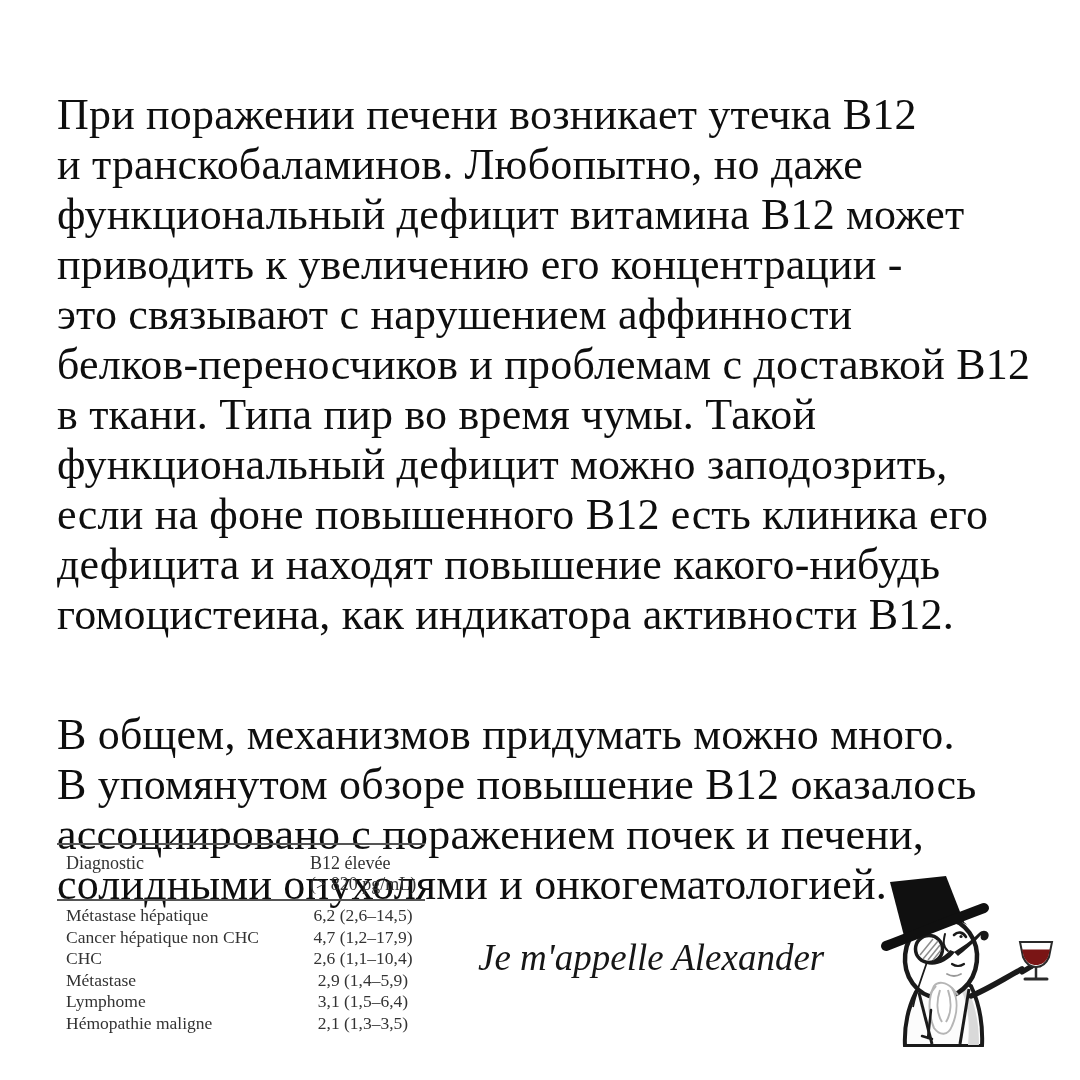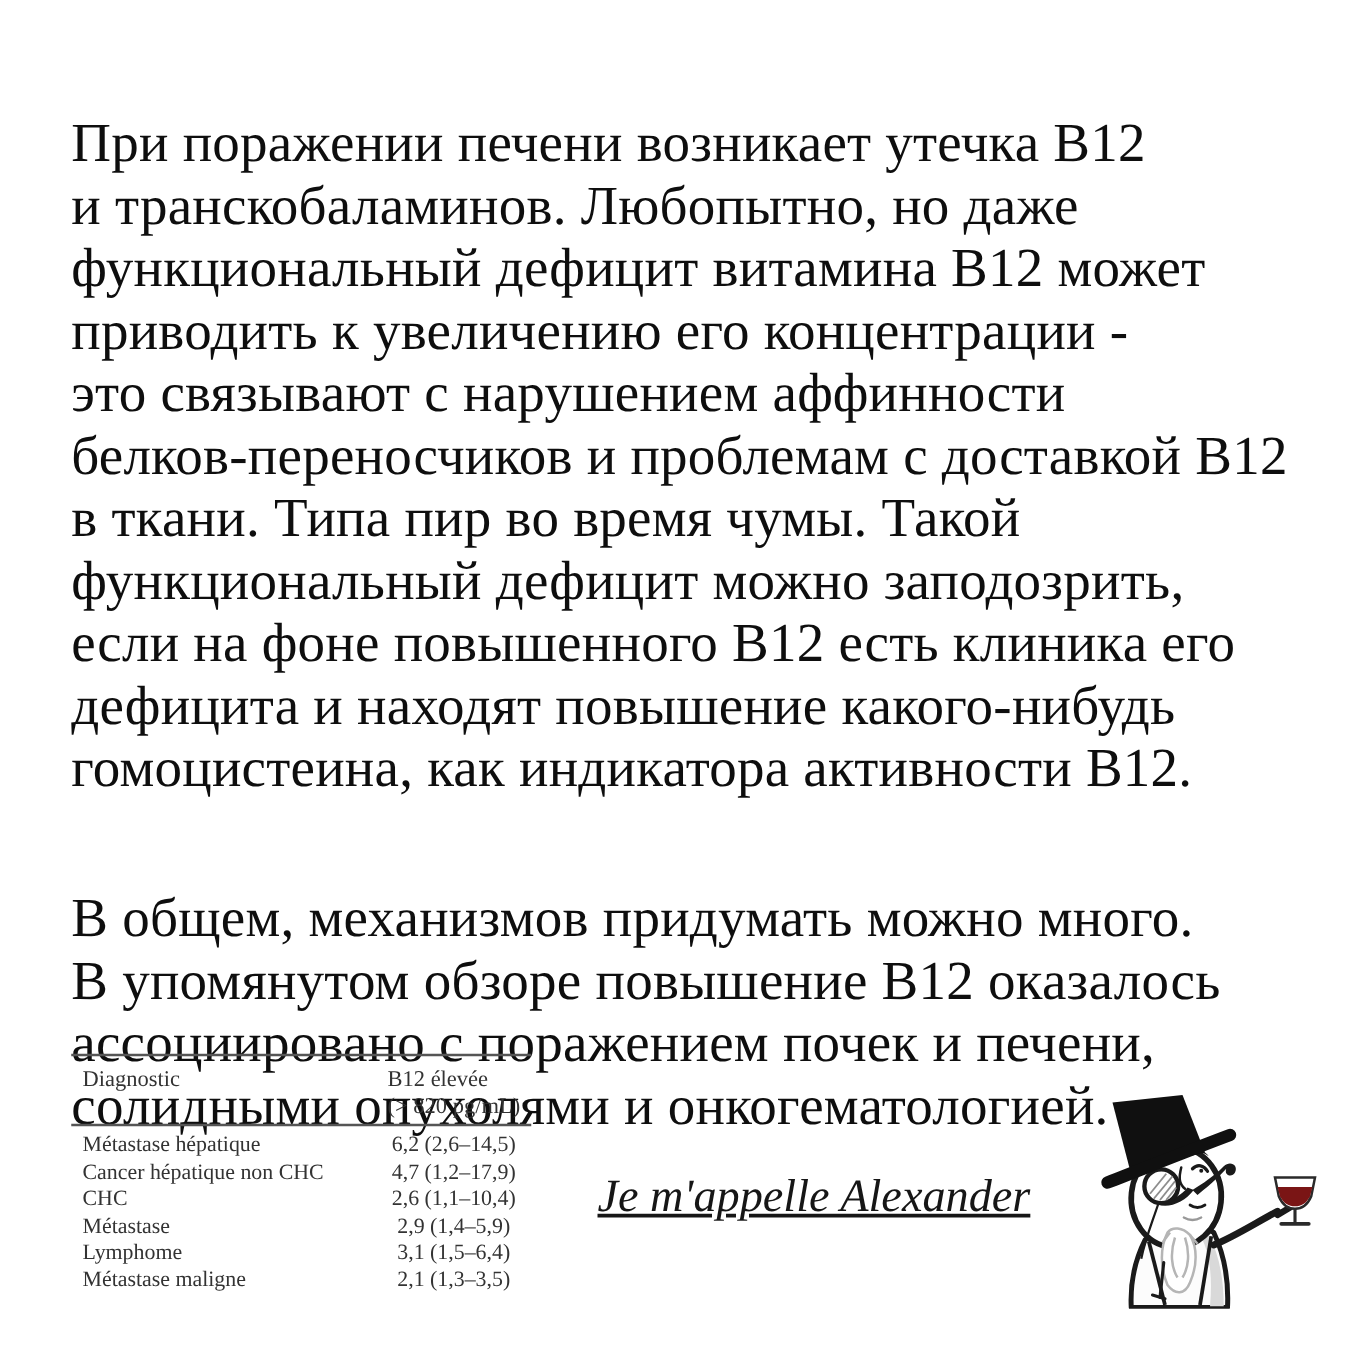--- a/index.html
+++ b/index.html
@@ -46,21 +46,20 @@
   .trow .c1 { width:244px; flex:none; padding-left:9px; }
   .trow .c2 { flex:1;text-align:center; }
 
   .caption {
     position:absolute;
     left:478px; top:936px;
     font-size:37px;
     font-style:italic;
     color:#161616;
     white-space:nowrap;
-    text-decoration:underline;
   }
 
   .meme {
     position:absolute;
     left:872px; top:862px;
     width:200px; height:185px;
   }
 </style>
 </head>
 <body>
@@ -104,21 +103,21 @@
     </div>
     <div class="trow">
       <div class="c1">Métastase</div>
       <div class="c2">2,9 (1,4–5,9)</div>
     </div>
     <div class="trow">
       <div class="c1">Lymphome</div>
       <div class="c2">3,1 (1,5–6,4)</div>
     </div>
     <div class="trow">
-      <div class="c1">Métastase maligne</div>
+      <div class="c1">Hémopathie maligne</div>
       <div class="c2">2,1 (1,3–3,5)</div>
     </div>
   </div>
 </div>
 
 <div class="caption">Je m'appelle Alexander</div>
 
 <svg class="meme" viewBox="0 0 200 185" xmlns="http://www.w3.org/2000/svg">
 
   <g>

